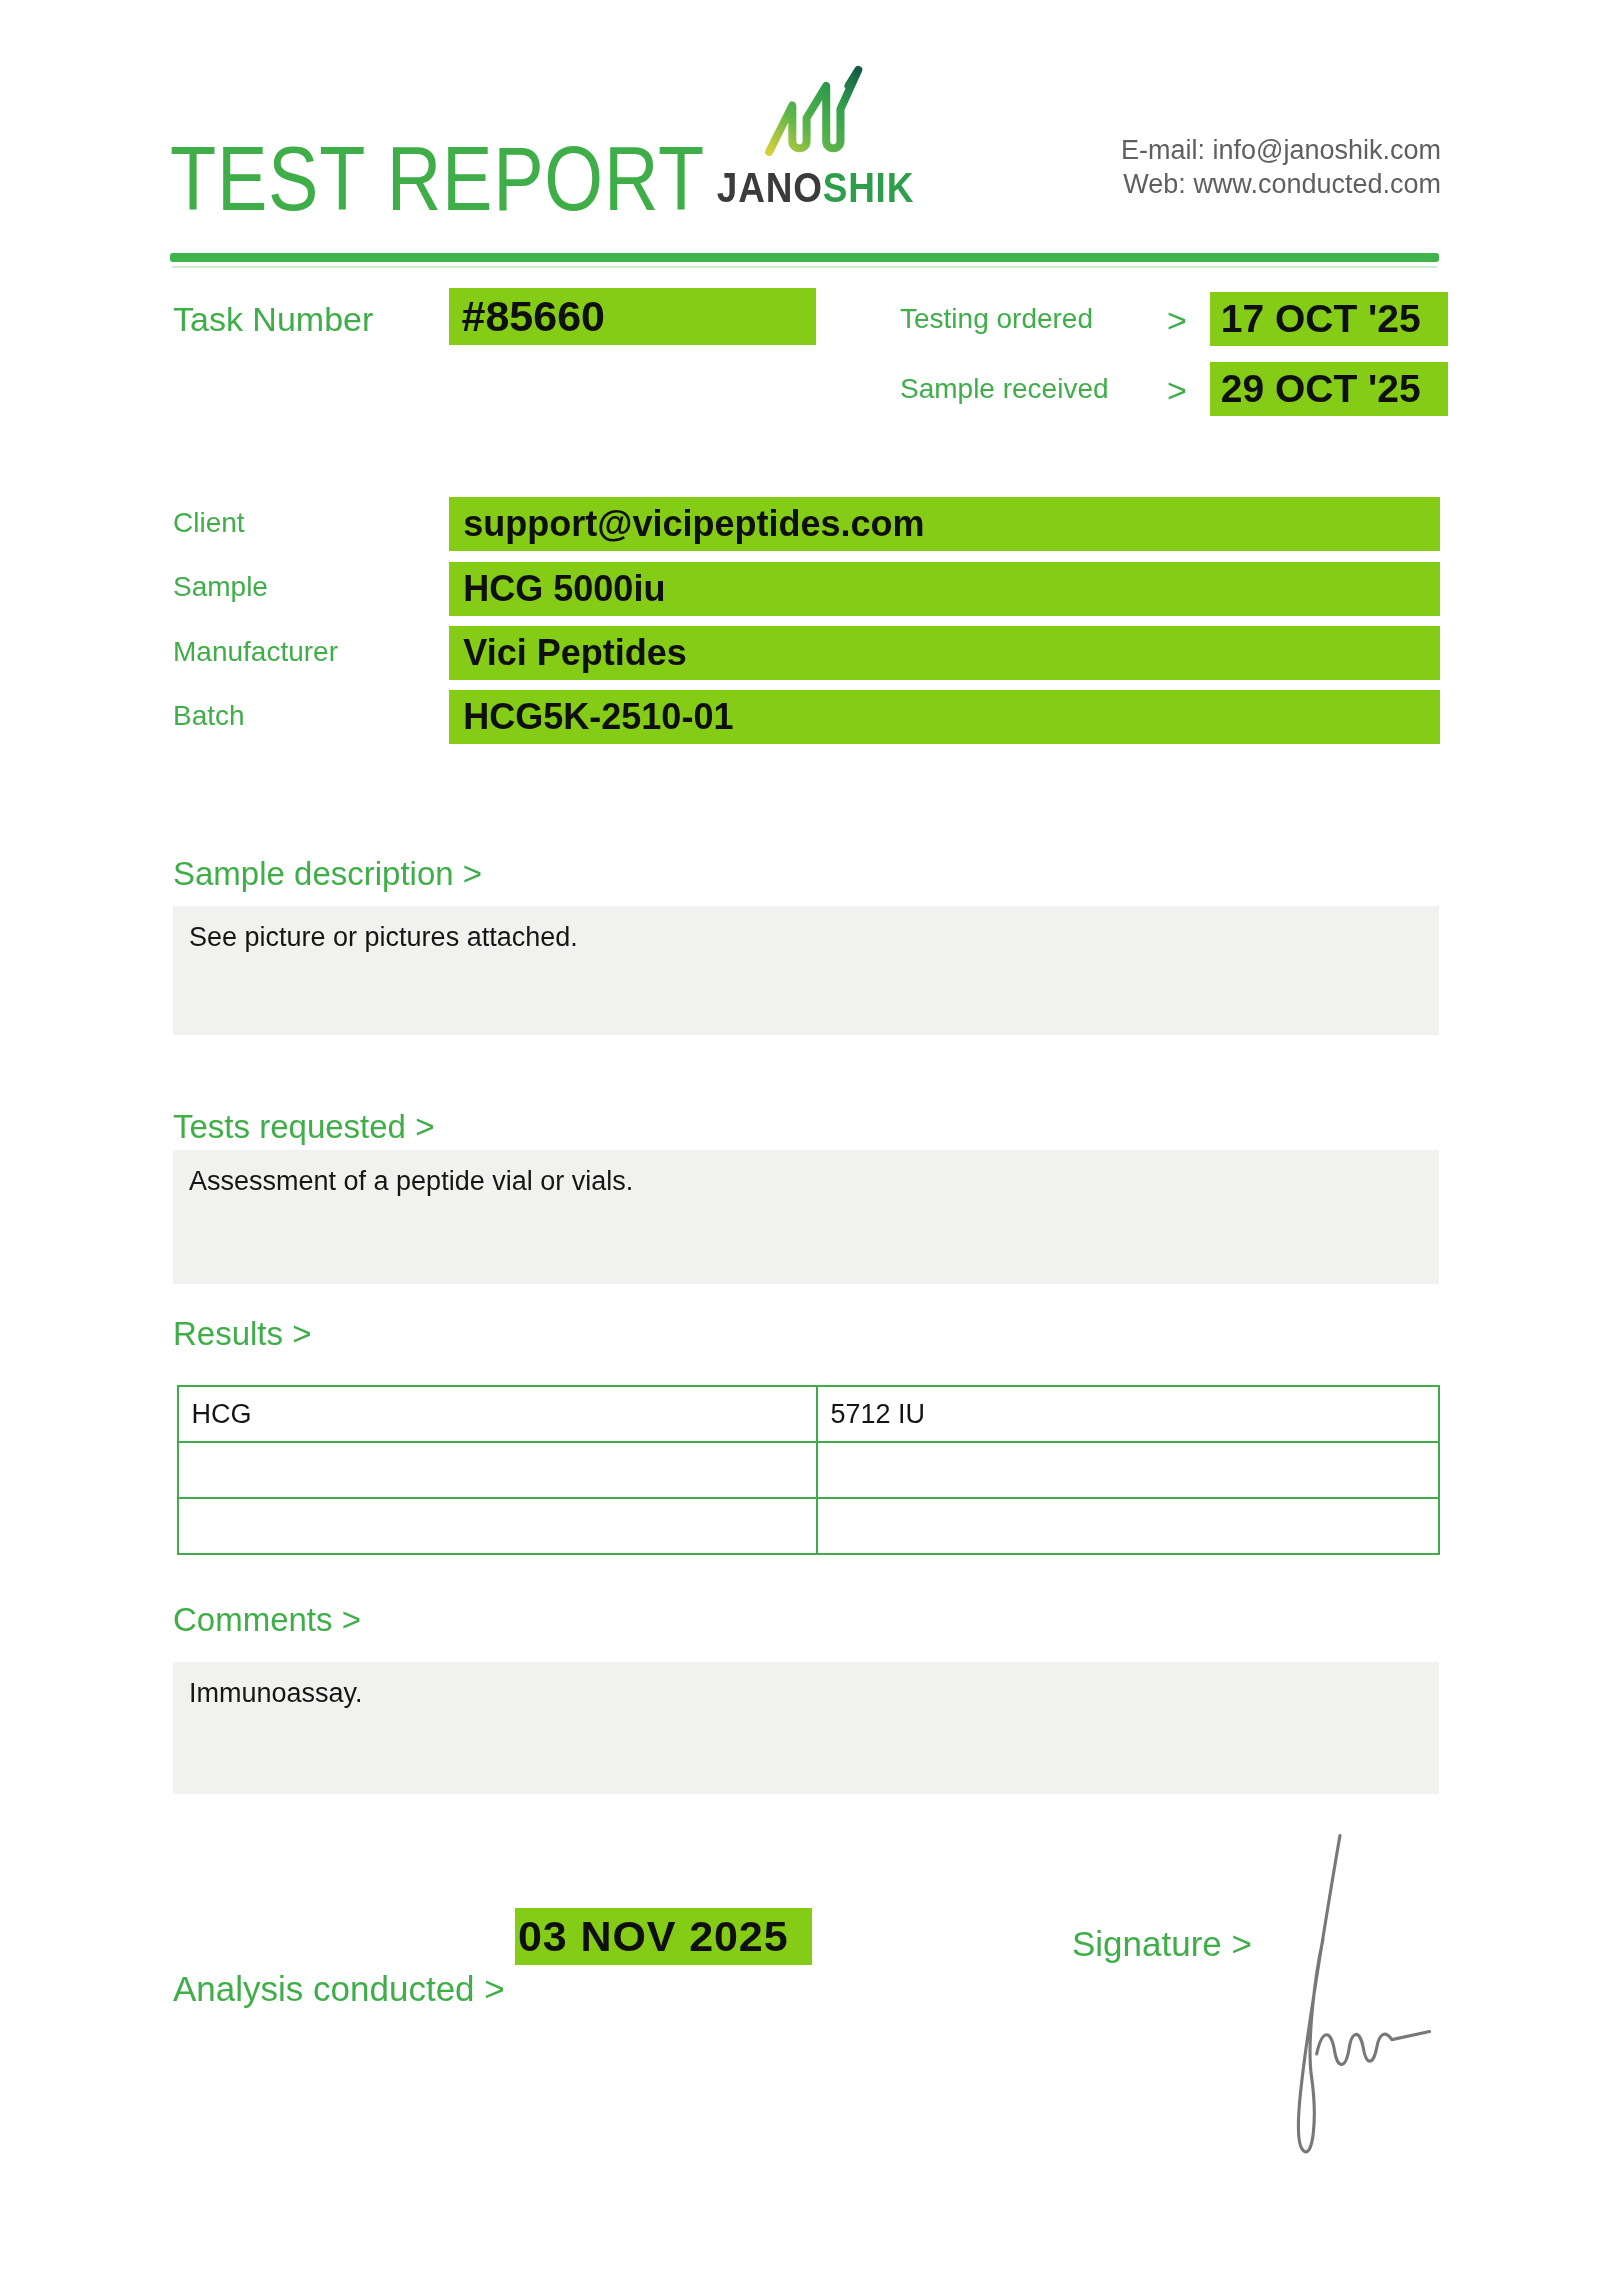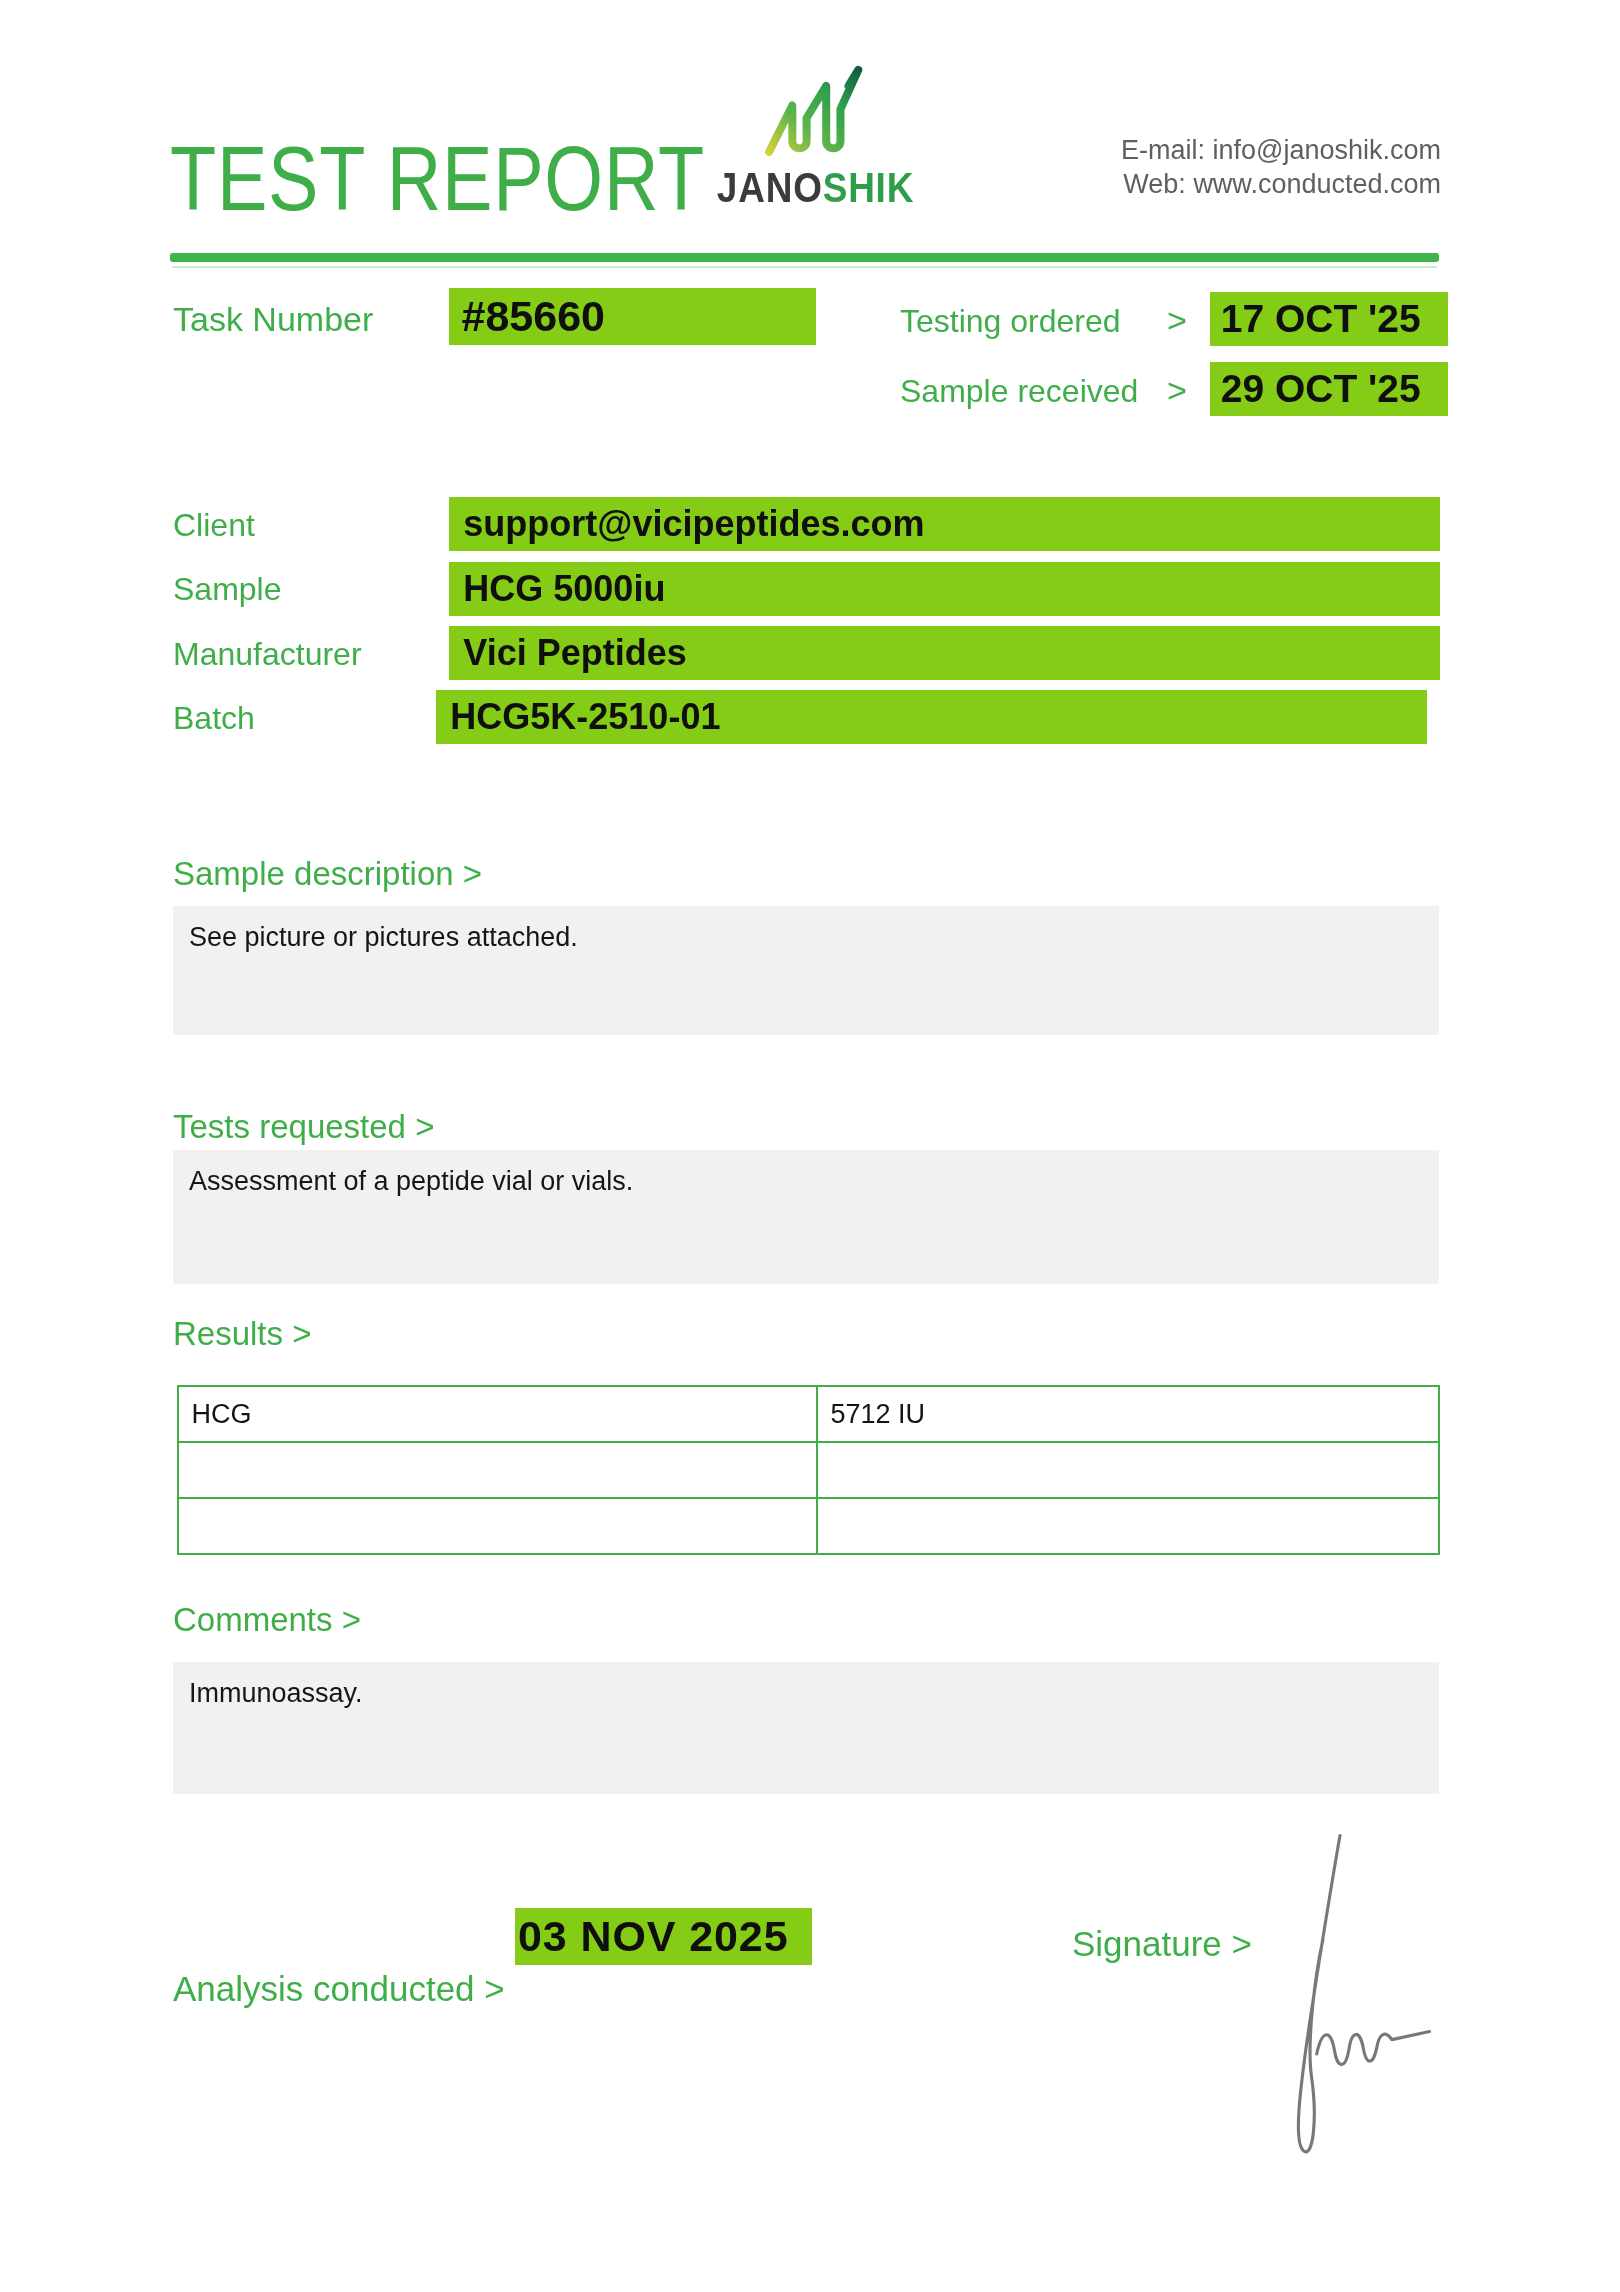--- a/index.html
+++ b/index.html
@@ -33,21 +33,21 @@
   }
   .rule{
     left:170px;right:181px;top:253px;height:9px;
     background:#3fb44a;border-radius:2.7px;
   }
   .rule::after{
     content:'';position:absolute;left:1.8px;right:1.8px;top:12.5px;height:2.7px;
     background:#cdeccd;
   }
   
-  .glabel{color:#3fae49;font-size:32px;line-height:1.1;white-space:nowrap;}
+  .glabel{color:#3fae49;font-size:28px;line-height:1.1;white-space:nowrap;}
   .glabel.big{font-size:34px;}
   .garrow{color:#3fae49;font-size:34px;line-height:1;}
   .vbox{
     background:#84cc16;display:flex;align-items:center;
     color:#0f0f0f;font-weight:700;white-space:nowrap;
   }
   .vbox .val{padding-left:12.5px;}
   
   .sheading{color:#3fae49;font-size:33px;white-space:nowrap;}
   .sbox{
@@ -126,21 +126,21 @@
   <div class="abs vbox" style="left:449px;top:562px;width:991px;height:54px;">
     <span class="val" style="font-size:36px;padding-left:14.3px;">HCG 5000iu</span>
   </div>
 
   <div class="abs glabel" style="left:173px;top:637px;">Manufacturer</div>
   <div class="abs vbox" style="left:449px;top:626px;width:991px;height:54px;">
     <span class="val" style="font-size:36px;padding-left:14.3px;">Vici Peptides</span>
   </div>
 
   <div class="abs glabel" style="left:173px;top:701px;">Batch</div>
-  <div class="abs vbox" style="left:436px;top:690px;width:991px;height:54px;">
+  <div class="abs vbox" style="left:449px;top:690px;width:991px;height:54px;">
     <span class="val" style="font-size:36px;padding-left:14.3px;">HCG5K-2510-01</span>
   </div>
 
   <div class="abs sheading" style="left:173px;top:855px;">Sample description &gt;</div>
   <div class="abs sbox" style="left:173px;top:906px;width:1266px;height:129px;">
     <span>See picture or pictures attached.</span>
   </div>
 
   <div class="abs sheading" style="left:173px;top:1079px;margin-top:29px;">Tests requested &gt;</div>
   <div class="abs sbox" style="left:173px;top:1150px;width:1266px;height:134px;">

